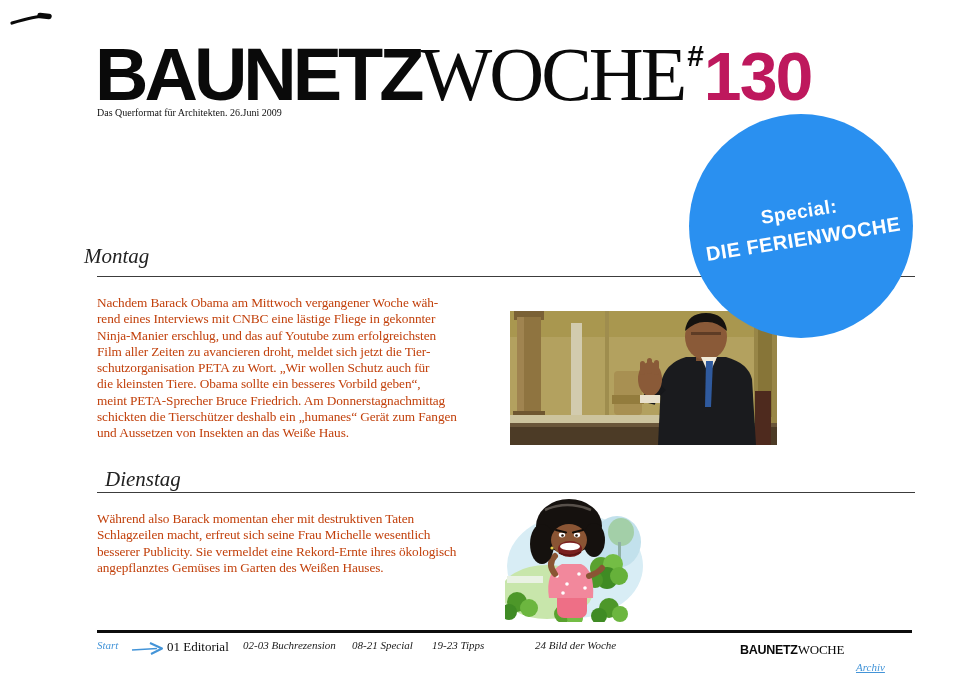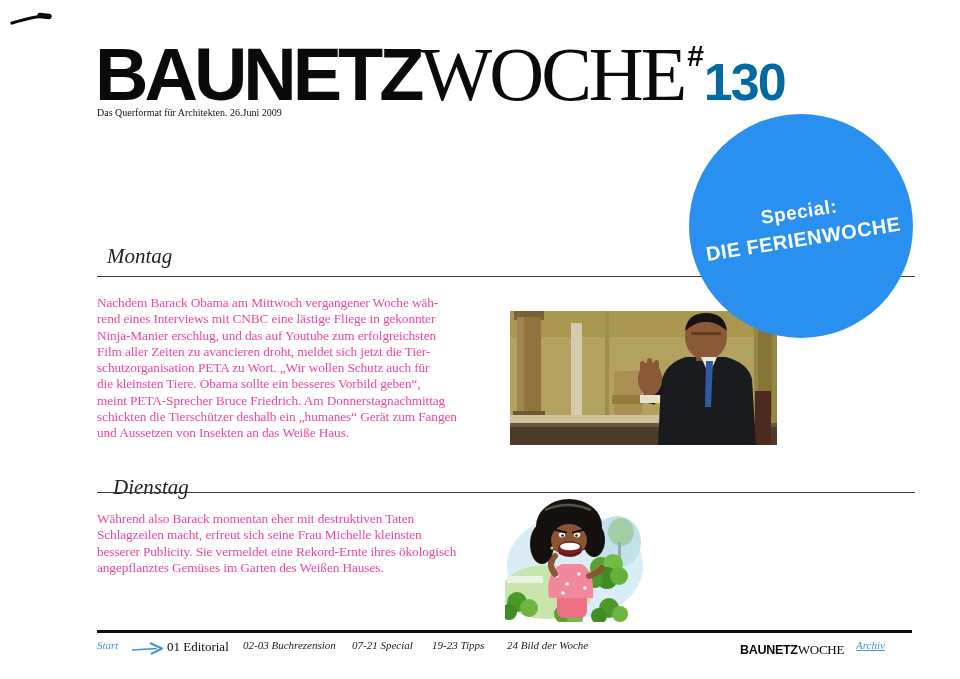--- a/index.html
+++ b/index.html
@@ -21,44 +21,44 @@
   .brand-serif{
     font-family:"Liberation Serif", serif;font-weight:normal;
     font-size:76px;letter-spacing:-3px;color:#0a0a0a;line-height:1;
   }
   .brand-hash{
     font-family:"Liberation Sans", sans-serif;font-weight:bold;
     font-size:30px;color:#0a0a0a;position:relative;top:-34px;margin-left:3px;
   }
   .brand-issue{
     font-family:"Liberation Sans", sans-serif;font-weight:bold;
-    font-size:52px;letter-spacing:-2px;color:#0369a1;line-height:1;
+    font-size:68px;letter-spacing:-2px;color:#be185d;line-height:1;
   }
   .subtitle{left:97px;top:107px;font-size:10px;color:#111;}
 
   
   .badge{
     left:689px;top:114px;width:224px;height:224px;border-radius:50%;
     background:#2a90f0;z-index:6;display:flex;align-items:center;justify-content:center;
   }
   .badge-inner{
     transform:rotate(-9deg);text-align:center;color:#ffffff;
     font-family:"Liberation Sans", sans-serif;font-weight:bold;
   }
   .badge-line1{font-size:19px;letter-spacing:.5px;display:block;}
   .badge-line2{font-size:20px;letter-spacing:.5px;display:block;margin-top:5px;white-space:nowrap;}
 
   
   .sec-heading{font-style:italic;font-size:21px;color:#222;}
   .rule{height:1px;background:#3c3c3c;width:818px;left:97px;}
   .sec-body{
     left:97px;width:392px;font-size:13.3px;line-height:16.3px;
-    letter-spacing:-0.1px;white-space:pre-line;color:#ec4899;
-  }
-  #montag-heading{left:107px;top:244px;}
+    letter-spacing:-0.1px;white-space:pre-line;color:#c2410c;
+  }
+  #montag-heading{left:84px;top:244px;}
   #rule-montag{top:276px;}
   #montag-body{top:295px;}
   #dienstag-heading{left:97px;top:459px;}
   #rule-dienstag{top:492px;}
   #dienstag-body{top:511px;}
 
   
   .fig{z-index:1;line-height:0;}
   #obama-fig{left:510px;top:311px;width:267px;height:134px;}
   #michelle-fig{left:505px;top:496px;width:140px;height:126px;}
@@ -66,25 +66,25 @@
   
   .footer-rule{left:97px;top:630px;width:815px;height:3px;background:#0d0d0d;}
   .fitem{top:639px;font-size:11px;white-space:nowrap;}
   .blue-link{color:#4394d8;font-style:italic;font-family:Liberation Serif, serif;}
   #f-start{left:97px;}
   #f-arrow{left:131px;top:641px;}
   #f-editorial{left:167px;font-weight:normal;font-size:13px;color:#0c0c0c;}
   #f-buch{left:243px;font-style:italic;}
   #f-special{left:352px;font-style:italic;}
   #f-tipps{left:432px;font-style:italic;}
-  #f-bild{left:507px;font-style:italic;}
+  #f-bild{left:535px;font-style:italic;}
   #f-logo{left:740px;top:640px;white-space:nowrap;}
   .flogo-bold{font-family:"Liberation Sans", sans-serif;font-weight:bold;font-size:12.5px;color:#0a0a0a;letter-spacing:-0.3px;}
   .flogo-serif{font-family:"Liberation Serif", serif;font-size:13px;color:#0a0a0a;letter-spacing:-0.2px;}
-  #f-archiv{left:856px;text-decoration:underline;}
+  #f-archiv{left:856px;text-decoration:underline;margin-top:22px;}
 </style>
 </head>
 <body>
 
 <div class="abs pen-mark">
   <svg width="46" height="18" viewBox="0 0 46 18">
     <path d="M2,13 C12,10 26,6 36,6" stroke="#0a0a0a" stroke-width="3.2" fill="none" stroke-linecap="round"></path>
     <path d="M30,5.5 L39,6.5" stroke="#0a0a0a" stroke-width="5.5" fill="none" stroke-linecap="round"></path>
   </svg>
 </div>
@@ -203,36 +203,36 @@
 <div class="abs sec-body" id="montag-body">Nachdem Barack Obama am Mittwoch vergangener Woche wäh-
 rend eines Interviews mit CNBC eine lästige Fliege in gekonnter
 Ninja-Manier erschlug, und das auf Youtube zum erfolgreichsten
 Film aller Zeiten zu avancieren droht, meldet sich jetzt die Tier-
 schutzorganisation PETA zu Wort. „Wir wollen Schutz auch für
 die kleinsten Tiere. Obama sollte ein besseres Vorbild geben“,
 meint PETA-Sprecher Bruce Friedrich. Am Donnerstagnachmittag
 schickten die Tierschützer deshalb ein „humanes“ Gerät zum Fangen
 und Aussetzen von Insekten an das Weiße Haus.</div>
 
-<h2 class="abs sec-heading" id="dienstag-heading" style="margin:16px;font-weight:normal;">Dienstag</h2>
+<h2 class="abs sec-heading" id="dienstag-heading" style="margin:8px;font-weight:normal;">Dienstag</h2>
 <div class="abs rule" id="rule-dienstag"></div>
 <div class="abs sec-body" id="dienstag-body">Während also Barack momentan eher mit destruktiven Taten
-Schlagzeilen macht, erfreut sich seine Frau Michelle kleinsten
+Schlagzeilen macht, erfreut sich seine Frau Michelle wesentlich
 besserer Publicity. Sie vermeldet eine Rekord-Ernte ihres ökologisch
 angepflanztes Gemüses im Garten des Weißen Hauses.</div>
 
 <div class="abs footer-rule"></div>
 <a class="abs fitem blue-link" id="f-start">Start</a>
 <span class="abs" id="f-arrow">
   <svg width="34" height="13" viewBox="0 0 34 13">
     <path d="M1,8 L26,6.5" stroke="#4394d8" stroke-width="1.6" fill="none"></path>
     <path d="M19,1 L31,6.5 L20,12" stroke="#4394d8" stroke-width="2" fill="none" stroke-linejoin="round"></path>
   </svg>
 </span>
 <a class="abs fitem" id="f-editorial">01 Editorial</a>
 <a class="abs fitem" id="f-buch">02-03 Buchrezension</a>
-<a class="abs fitem" id="f-special">07-21 Special</a>
+<a class="abs fitem" id="f-special">08-21 Special</a>
 <a class="abs fitem" id="f-tipps">19-23 Tipps</a>
 <a class="abs fitem" id="f-bild">24 Bild der Woche</a>
 <div class="abs" id="f-logo">
   <span class="flogo-bold">BAUNETZ</span><span class="flogo-serif">WOCHE</span>
 </div>
 <a class="abs fitem blue-link" id="f-archiv">Archiv</a>
 
 </body></html>

